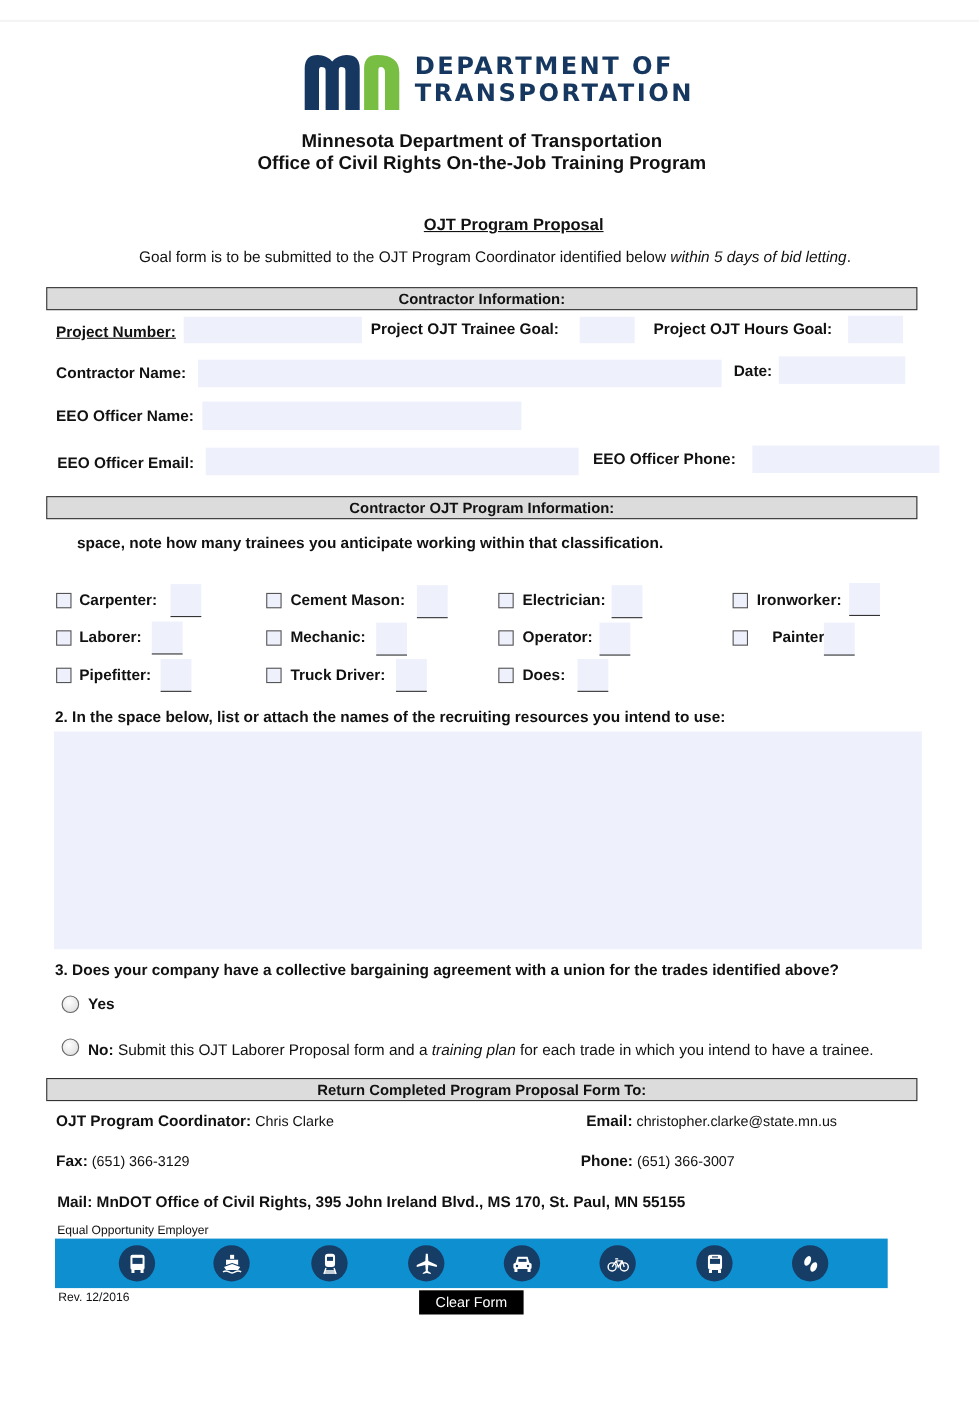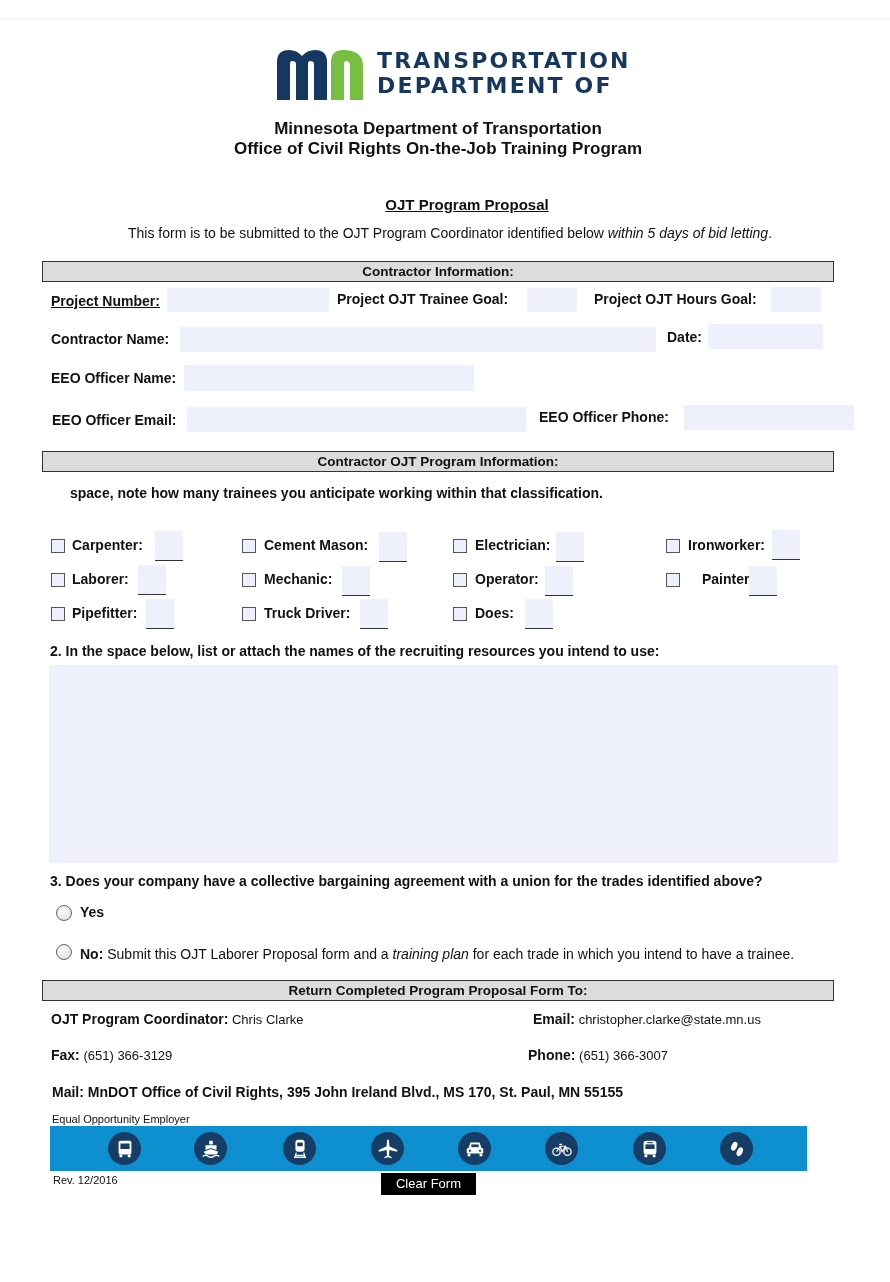--- a/index.html
+++ b/index.html
@@ -44,29 +44,29 @@
 <body>
 
 <div class="topline"></div>
 
 <div class="logo">
   <svg width="96" height="58" viewBox="0 0 96 58">
     <path d="M2 56 V18 Q2 6 14 6 Q22 6 27 12 Q32 6 40 6 Q52 6 52 18 V56 H39 V20 Q39 17 35 17 Q33 17 33 20 V56 H21 V20 Q21 17 17 17 Q15 17 15 20 V56 Z" fill="#16375f"></path>
     <path d="M56 56 V18 Q56 6 68 6 Q88 6 88 22 V56 H75 V22 Q75 17 71 17 Q69 17 69 20 V56 Z" fill="#78be43"></path>
   </svg>
   <div class="logo-text">
+    <div>DEPARTMENT OF</div>
     <div>TRANSPORTATION</div>
-    <div>DEPARTMENT OF</div>
   </div>
 </div>
 
 <div class="title1">Minnesota Department of Transportation</div>
 <div class="title2">Office of Civil Rights On-the-Job Training Program</div>
 <div class="proposal">OJT Program Proposal</div>
-<div class="intro"><span>This form is to be submitted to the OJT Program Coordinator identified below </span><i>within 5 days of bid letting</i><span>.</span></div>
+<div class="intro"><span>Goal form is to be submitted to the OJT Program Coordinator identified below </span><i>within 5 days of bid letting</i><span>.</span></div>
 
 <div class="section-bar" style="top:261px;">Contractor Information:</div>
 
 <div class="lbl" style="left:51px; top:293px;text-decoration:underline;">Project Number:</div>
 <input class="field" style="left: 167px; top: 288px; width: 162px; height: 24px;" value="">
 
 <div class="lbl" style="left:337px; top:291px;">Project OJT Trainee Goal:</div>
 <input class="field" style="left: 527px; top: 288px; width: 50px; height: 24px;" value="">
 
 <div class="lbl" style="left:594px; top:291px;">Project OJT Hours Goal:</div>

